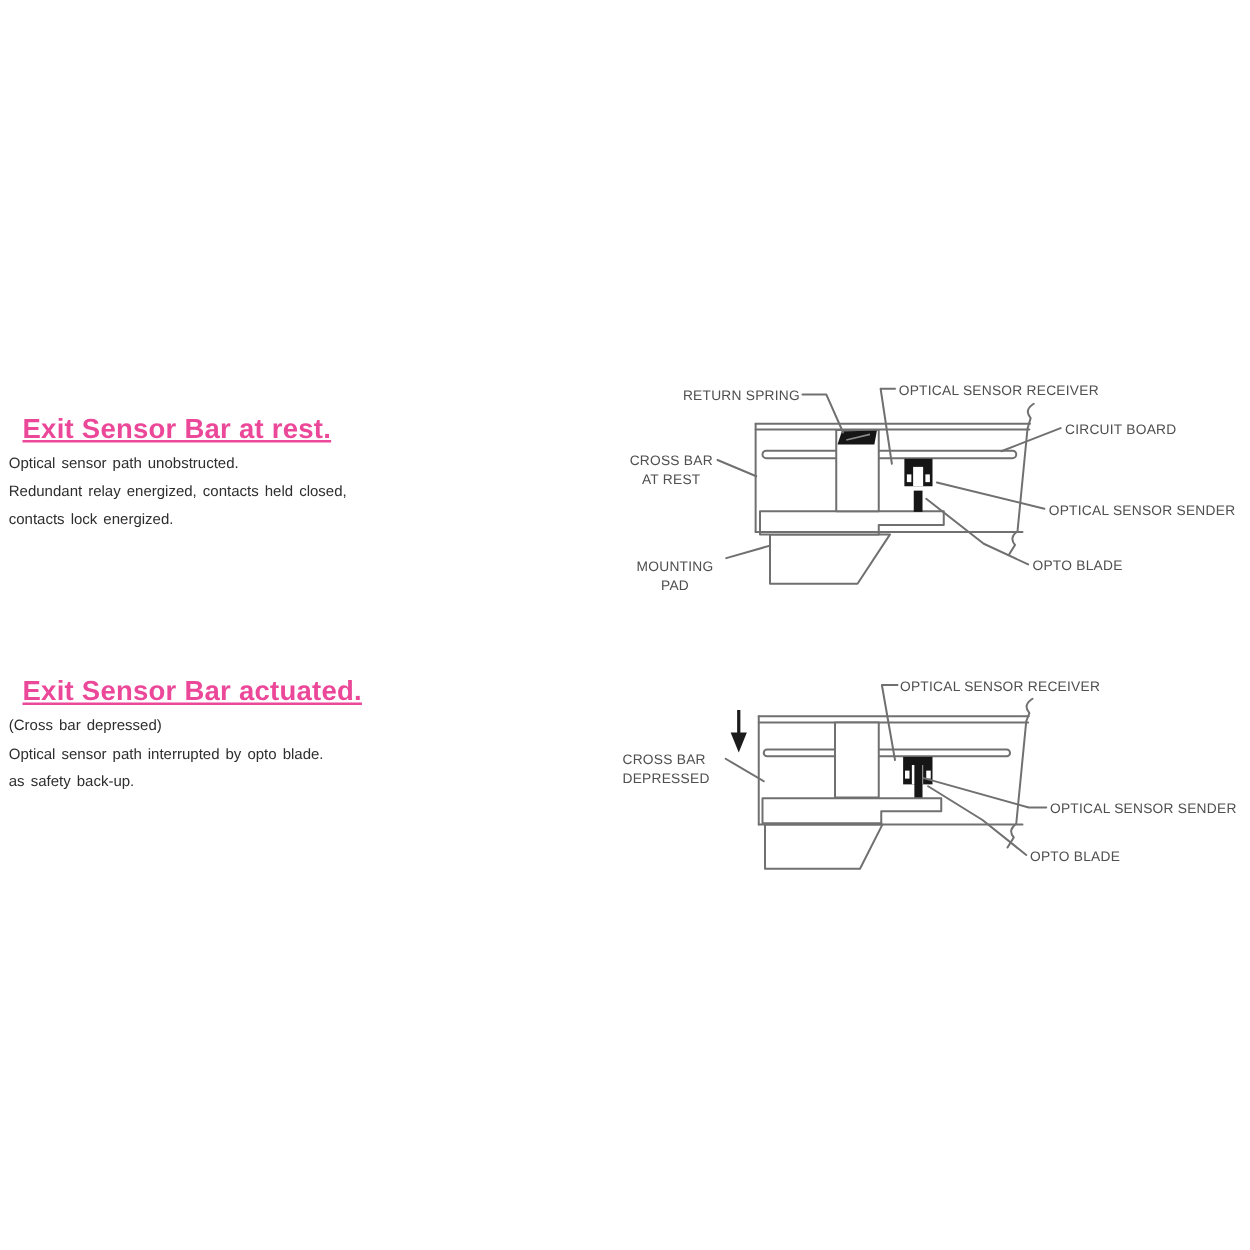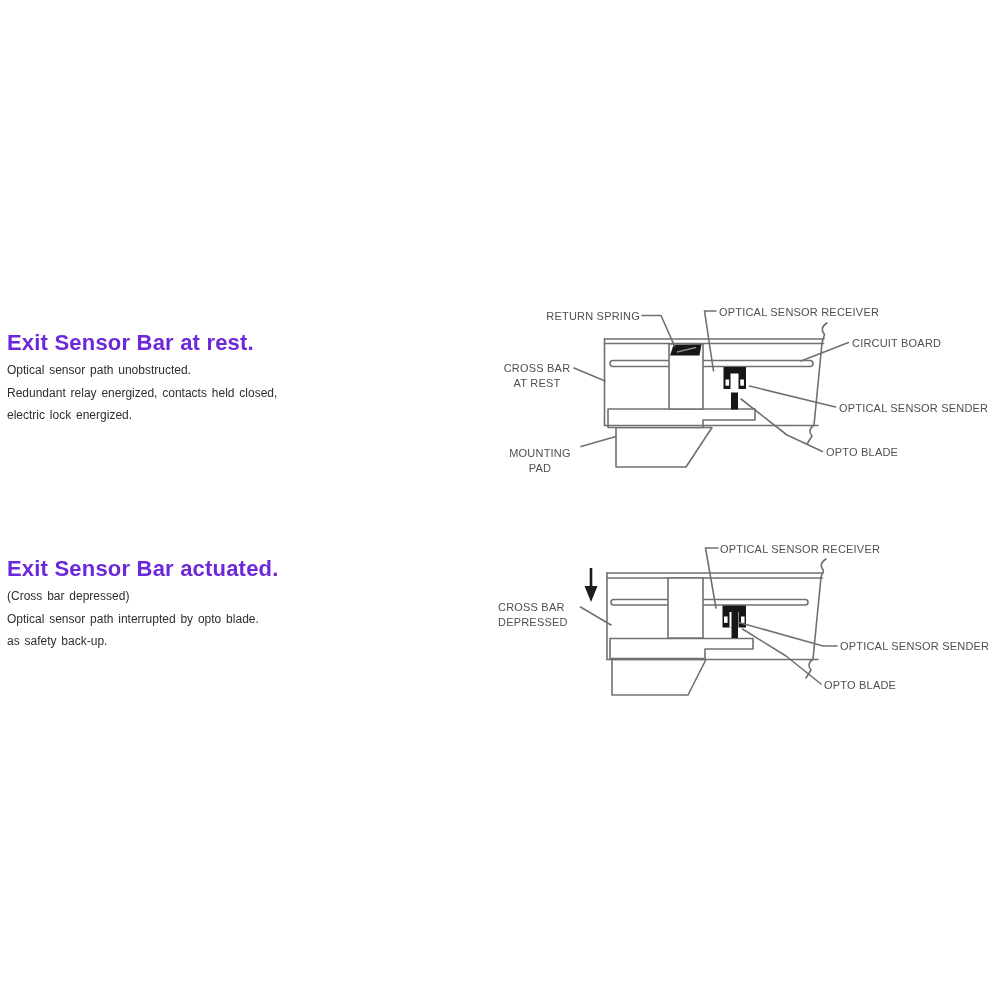--- a/index.html
+++ b/index.html
@@ -3,45 +3,45 @@
 <meta charset="utf-8">
 <title>Exit Sensor Bar Diagram</title>
 <style>
   html,body{margin:0;padding:0;background:#fff;}
   .canvas{
     position:relative;width:1000px;height:1000px;background:#fff;overflow:hidden;
     font-family:"Liberation Sans",sans-serif;
   }
   .textblock{position:absolute;left:7px;width:440px;color:#303030;}
   .textblock h2{
-    margin:0 0 3px 0;font-size:22px;line-height:26px;font-weight:700;color:#6d28d9;
-    letter-spacing:0.2px;white-space:nowrap;
+    margin:0 0 3px 11px;font-size:22px;line-height:26px;font-weight:700;color:#ec4899;
+    letter-spacing:0.2px;white-space:nowrap;text-decoration:underline;
   }
   .textblock .bodyline{
     font-size:12px;line-height:22.5px;word-spacing:1.5px;white-space:nowrap;color:#2e2e2e;
   }
   #block-rest{top:330px;}
-  #block-actuated{top:556px;}
+  #block-actuated{top:540px;}
   svg#diagram-layer{position:absolute;left:0;top:0;}
   .ln{stroke:#707070;stroke-width:1.6;fill:none;stroke-linejoin:round;stroke-linecap:round;}
   .fw{fill:#ffffff;stroke:#707070;stroke-width:1.6;stroke-linejoin:round;}
   .fb{fill:#161616;stroke:none;}
   .wh{fill:#ffffff;stroke:none;}
   .lbl{font-family:"Liberation Sans",sans-serif;font-size:11px;fill:#4f4f4f;letter-spacing:0.2px;}
 </style>
 </head>
 <body>
 
 <div class="canvas">
 
   <div class="textblock" id="block-rest">
     <h2>Exit Sensor Bar at rest.</h2>
     <div class="bodyline">Optical sensor path unobstructed.</div>
     <div class="bodyline">Redundant relay energized, contacts held closed,</div>
-    <div class="bodyline">electric lock energized.</div>
+    <div class="bodyline">contacts lock energized.</div>
   </div>
 
   <div class="textblock" id="block-actuated">
     <h2>Exit Sensor Bar actuated.</h2>
     <div class="bodyline">(Cross bar depressed)</div>
     <div class="bodyline">Optical sensor path interrupted by opto blade.</div>
     <div class="bodyline">as safety back-up.</div>
   </div>
 
   <svg id="diagram-layer" width="1000" height="1000" viewBox="0 0 1000 1000">

